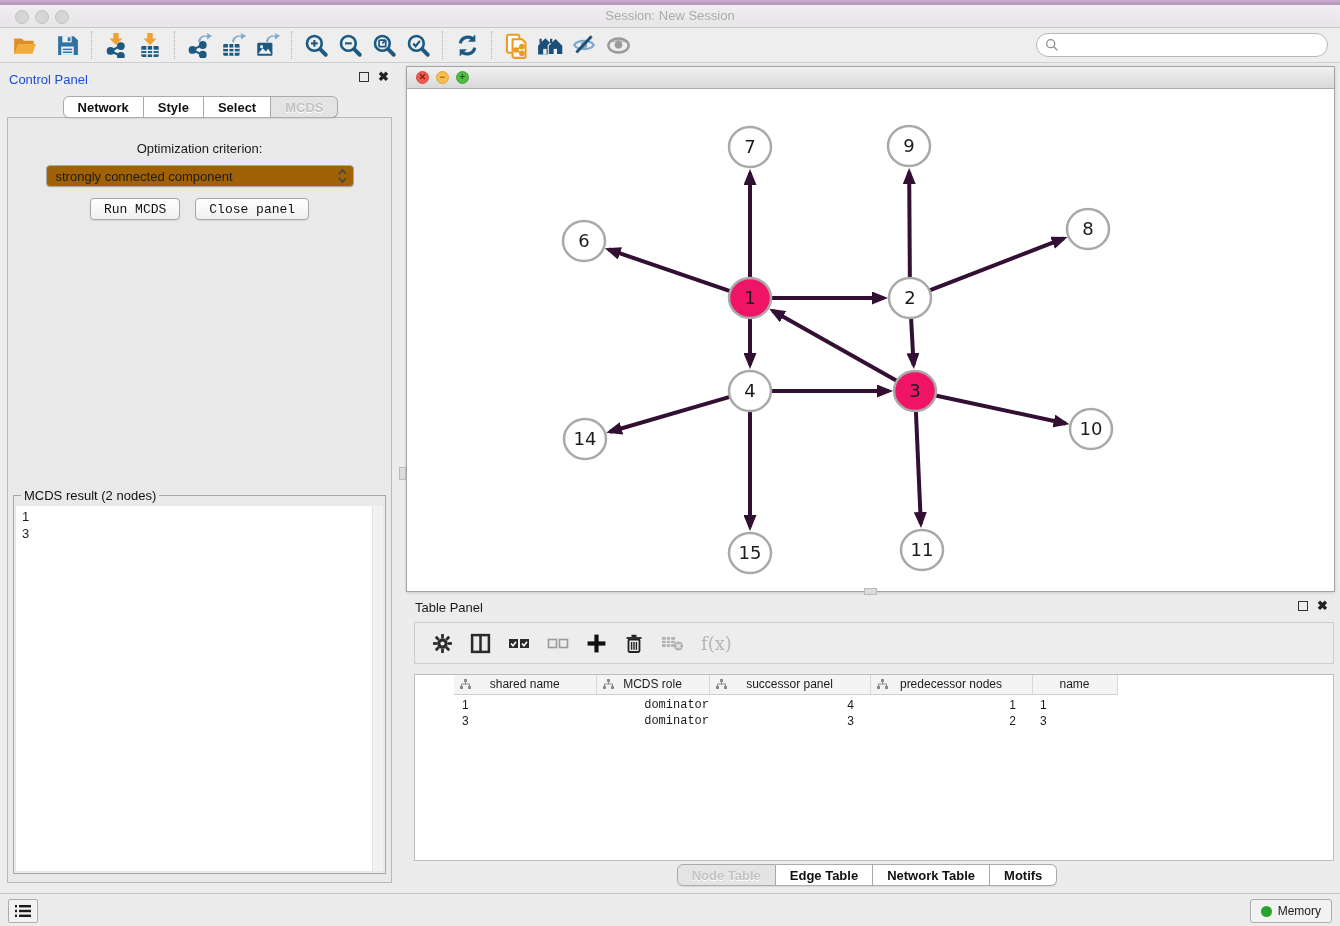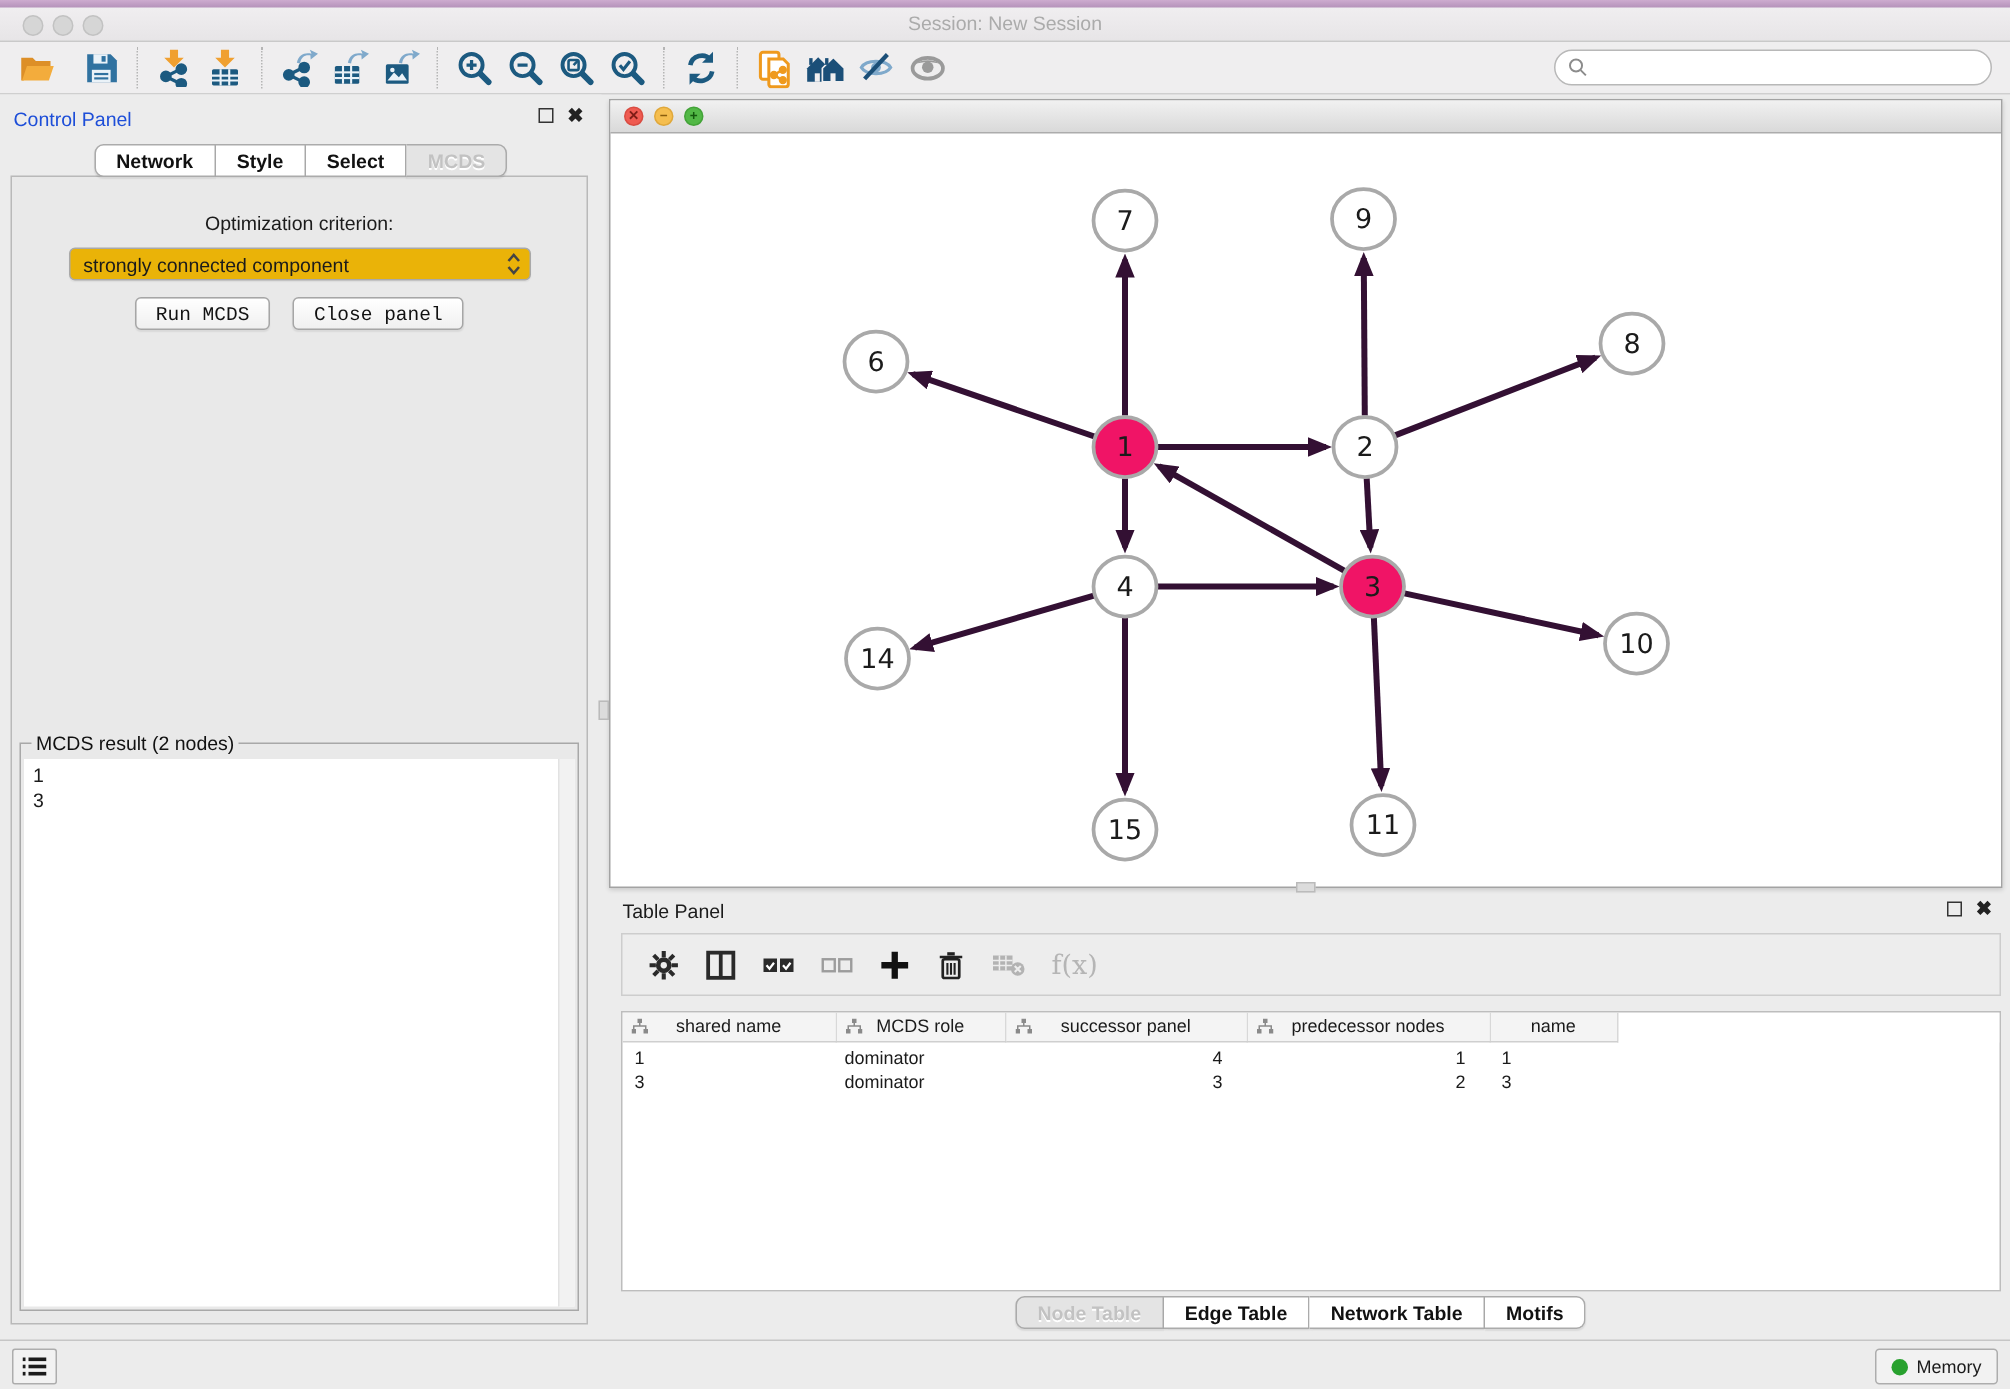--- a/index.html
+++ b/index.html
@@ -39,21 +39,21 @@
   .seg .tab { background:#fff; border:1px solid #ABABAB; border-left:none;
     padding:0 14px; height:22px; line-height:21px; font-size:13px; font-weight:bold; color:#111;
     box-shadow:0 1px 1px rgba(0,0,0,.08); }
   .seg .tab:first-child { border-left:1px solid #ABABAB; border-radius:6px 0 0 6px; }
   .seg .tab:last-child { border-radius:0 6px 6px 0; }
   .seg .tab.greyed { background:#E4E4E4; color:#C2C2C2; text-shadow:0 1px 0 #fff; }
   .cp-tabs { position:absolute; top:33px; left:0; right:0; display:flex; justify-content:center; z-index:3; }
   .cp-content { position:absolute; top:54px; left:7px; right:9px; bottom:6px;
     border:1px solid #B9B9B9; background:#E9E9E9; }
   .opt-label { margin-top:23px; text-align:center; font-size:13px; }
-  .dropdown { margin:9px auto 0; width:308px; height:22px; background:#eab308;
+  .dropdown { margin:9px auto 0; width:308px; height:22px; background:#a16207;
     border:1px solid #A9A9A9; border-radius:4px; display:flex; align-items:center;
     padding:0 5px 0 9px; font-size:13px; box-shadow:0 1px 1px rgba(0,0,0,.06);gap:10px; }
   .dd-stepper { margin-left:auto; }
   .btn { height:22px; padding:0 13px; border:1px solid #A6A6A6; border-radius:4px;
     background:linear-gradient(#FFFFFF,#F0F0F0); font-size:13px; color:#111;
     font-family:Liberation Mono, monospace; box-shadow:0 1px 1px rgba(0,0,0,.07); }
   .cp-buttons { display:flex; justify-content:center; gap:15px; margin-top:11px; }
   .result-group { position:absolute; left:5px; right:5px; top:377px; bottom:8px;
     border:1px solid #A8A8A8; }
   .result-legend { position:absolute; top:-8px; left:7px; background:#E9E9E9; padding:0 3px;
@@ -80,28 +80,28 @@
   .h-handle { position:absolute; left:864px; top:588px; width:13px; height:7px;
     background:#DCDCDC; border:1px solid #BBB; }
   
   .table-panel { position:absolute; left:406px; top:596px; width:934px; height:293px; background:#ECECEC; }
   .tp-title { position:absolute; top:4px; left:9px; font-size:13px; }
   .tp-header-icons { position:absolute; top:5px; right:12px; display:flex; gap:9px; align-items:center; }
   .tp-toolbar { position:absolute; top:26px; left:8px; right:6px; height:42px;
     background:#EDEDED; border:1px solid #CDCDCD; display:flex; align-items:center; gap:17px; padding-left:17px; }
   .fx-label { font-family:"DejaVu Serif", serif; color:#B5B5B5; font-size:18px; }
   .tbox { position:absolute; top:78px; left:8px; right:6px; bottom:28px;
-    background:#fff; border:1px solid #BDBDBD; overflow:hidden; }
+    background:#fff; border:1px solid #BDBDBD; overflow:hidden;padding-left:39px; }
   table.ntable { border-collapse:collapse; table-layout:fixed; width:100%; }
   table.ntable th { height:19px; background:#F4F4F4; border-right:1px solid #D8D8D8;
     border-bottom:1px solid #CFCFCF; font-weight:normal; font-size:12px; position:relative; text-align:center; }
   table.ntable th .sort { position:absolute; left:6px; top:4px; }
   table.ntable td { height:16px; font-size:12px; }
   td.al { text-align:left; padding-left:8px; }
-  td.al2 { text-align:left; padding-left:6px; }
+  td.al2 { text-align:right; padding-left:6px;font-family:Liberation Mono, monospace; }
   td.ar { text-align:right; padding-right:16px; }
   .tp-tabs { position:absolute; bottom:3px; left:0; right:12px; display:flex; justify-content:center; }
   
   .status-bar { position:absolute; bottom:0; left:0; right:0; height:33px;
     background:#ECECEC; border-top:1px solid #C6C6C6; }
   .list-btn { position:absolute; left:8px; top:5px; width:30px; height:24px;
     background:#F2F2F2; border:1px solid #ADADAD; border-radius:2px;
     display:flex; align-items:center; justify-content:center; }
   .memory-btn { position:absolute; right:8px; top:5px; height:24px; padding:0 10px;
     background:#F2F2F2; border:1px solid #ADADAD; border-radius:3px;

